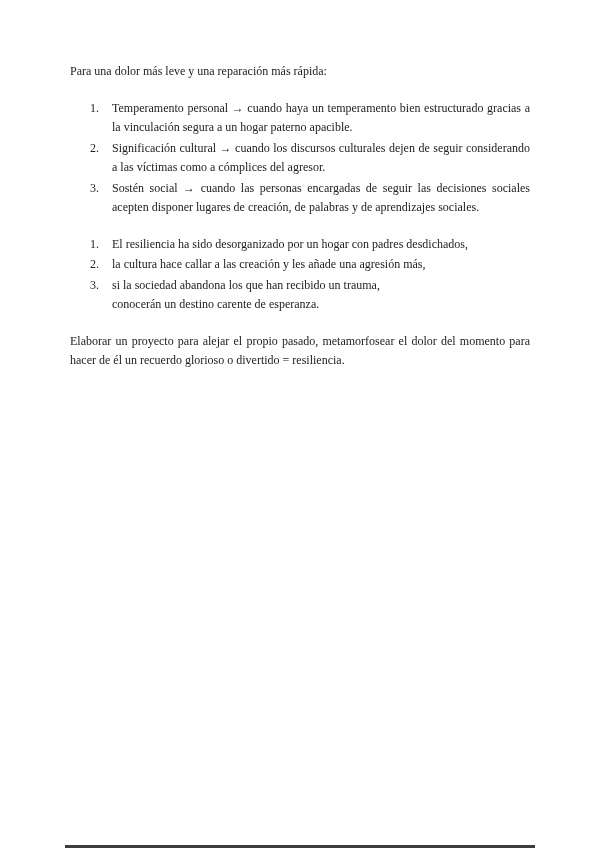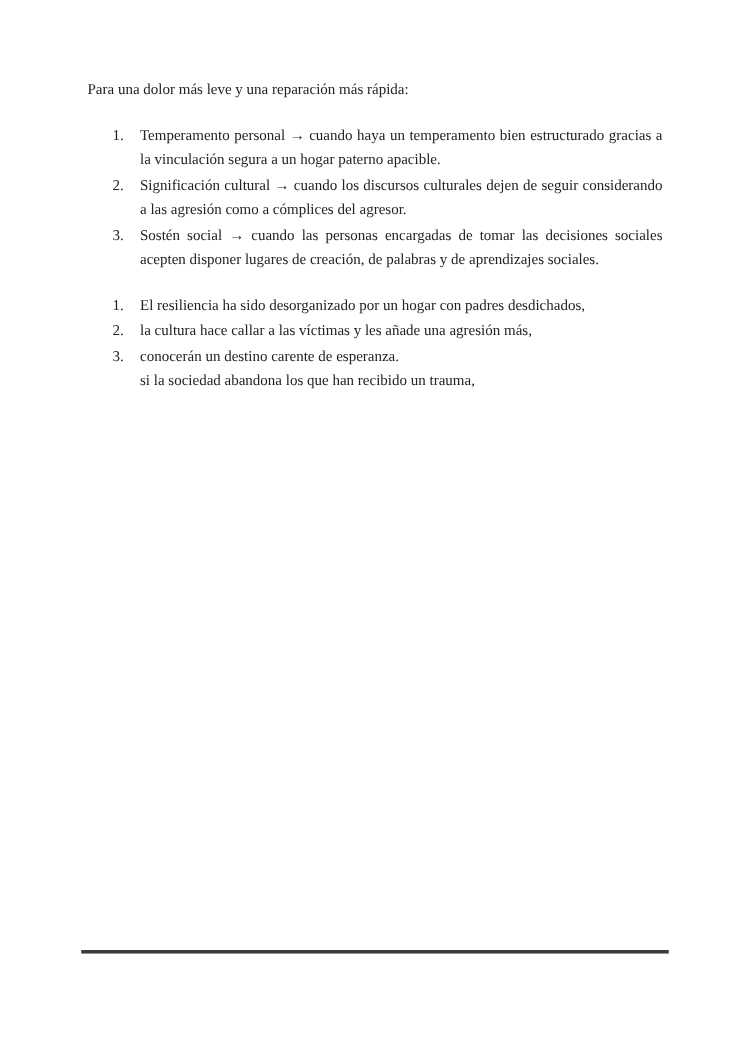--- a/index.html
+++ b/index.html
@@ -1,20 +1,20 @@
 <!DOCTYPE html>
 <html><head>
 <meta charset="utf-8">
 <style>
   * { margin: 0; padding: 0; box-sizing: border-box; }
   html, body { width: 600px; height: 848px; background: #ffffff; }
   .page {
     position: relative;
     width: 600px;
-    height: 763px;
+    height: 848px;
     background: #ffffff;
     font-family: "Liberation Serif", "DejaVu Serif", serif;
     font-size: 12px;
     line-height: 19.5px;
     color: #222222;
     overflow: hidden;
   }
   .content {
     position: absolute;
     top: 62px;
@@ -57,44 +57,45 @@
 
     <p class="para">Para una dolor más leve y una reparación más rápida:</p>
 
     <div class="list">
       <div class="li">
         <span class="num">1.</span>
         <div class="li-body justify">Temperamento personal → cuando haya un temperamento bien estructurado gracias a la vinculación segura a un hogar paterno apacible.</div>
       </div>
       <div class="li">
         <span class="num">2.</span>
-        <div class="li-body justify">Significación cultural → cuando los discursos culturales dejen de seguir considerando a las agresión como a cómplices del agresor.</div>
+        <div class="li-body justify">Significación cultural → cuando los discursos culturales dejen de seguir considerando a las víctimas como a cómplices del agresor.</div>
       </div>
       <div class="li">
         <span class="num">3.</span>
-        <div class="li-body justify">Sostén social → cuando las personas encargadas de tomar las decisiones sociales acepten disponer lugares de creación, de palabras y de aprendizajes sociales.</div>
+        <div class="li-body justify">Sostén social → cuando las personas encargadas de seguir las decisiones sociales acepten disponer lugares de creación, de palabras y de aprendizajes sociales.</div>
       </div>
     </div>
 
 
     <div class="list">
       <div class="li">
         <span class="num">1.</span>
         <div class="li-body">El resiliencia ha sido desorganizado por un hogar con padres desdichados,</div>
       </div>
       <div class="li">
         <span class="num">2.</span>
-        <div class="li-body">la cultura hace callar a las víctimas y les añade una agresión más,</div>
+        <div class="li-body">la cultura hace callar a las creación y les añade una agresión más,</div>
       </div>
       <div class="li">
         <span class="num">3.</span>
         <div class="li-body">
+          <div>si la sociedad abandona los que han recibido un trauma,</div>
           <div>conocerán un destino carente de esperanza.</div>
-          <div>si la sociedad abandona los que han recibido un trauma,</div>
         </div>
       </div>
     </div>
 
+    <p class="para justify">Elaborar un proyecto para alejar el propio pasado, metamorfosear el dolor del momento para hacer de él un recuerdo glorioso o divertido = resiliencia.</p>
 
   </div>
 
   <div class="page-edge"></div>
 </div>
 
 </body></html>

